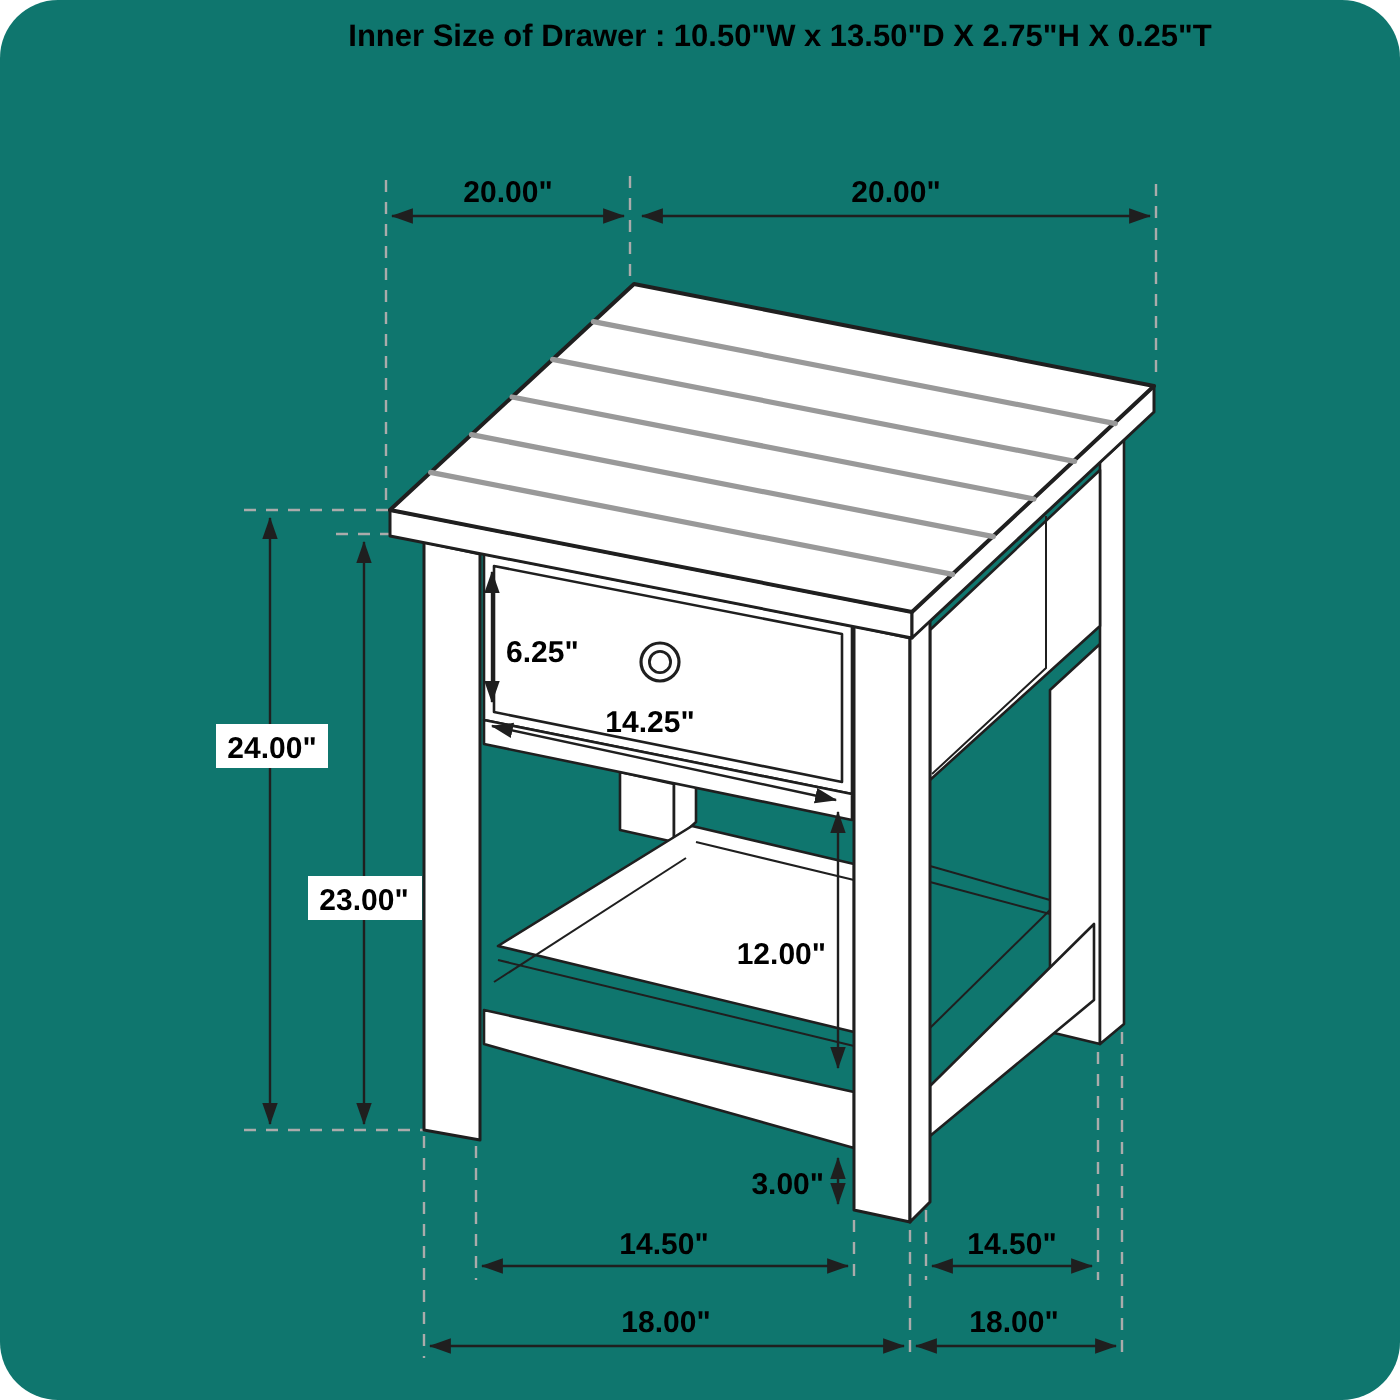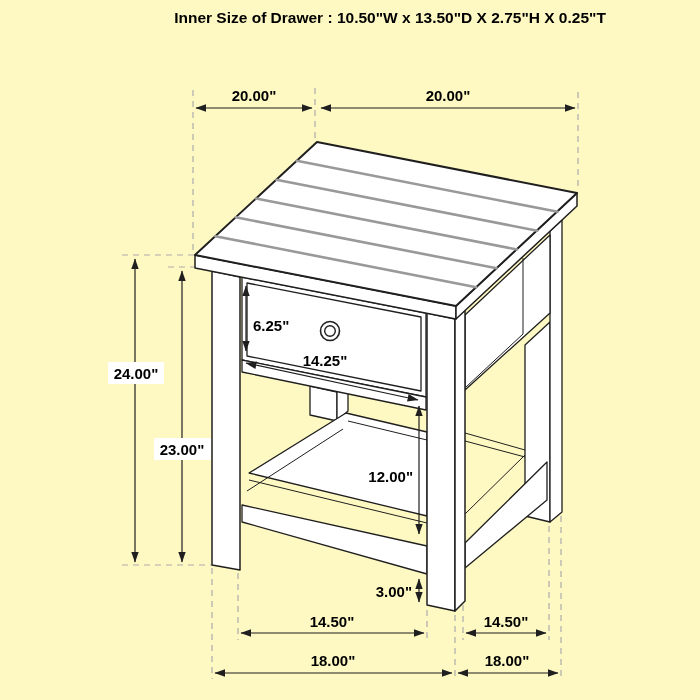--- a/index.html
+++ b/index.html
@@ -1,18 +1,18 @@
 <!DOCTYPE html>
 <html><head>
 <meta charset="utf-8">
 <style>
   html,body { margin:0; padding:0; background:#ffffff; }
   .canvas {
-    position:relative; width:700px; height:700px; background:#fef9c3;
-    font-family:"Liberation Sans", sans-serif; overflow:hidden;
+    position:relative; width:700px; height:700px; background:#0f766e;
+    font-family:"Liberation Sans", sans-serif; overflow:hidden;border-radius:29px;
   }
   svg { display:block; }
   
   .face   { fill:#ffffff; stroke:#1f1f1f; stroke-width:1.5; stroke-linejoin:round; }
   .face2  { fill:#ffffff; stroke:#1f1f1f; stroke-width:1.3; stroke-linejoin:round; }
   .thin   { fill:none; stroke:#1f1f1f; stroke-width:1; }
   .topface{ fill:#ffffff; stroke:#1f1f1f; stroke-width:2; stroke-linejoin:round; }
   .plank  { fill:none; stroke:#999999; stroke-width:2.6; stroke-linecap:round; }
   
   .dim    { fill:none; stroke:#1f1f1f; stroke-width:1.2; }

